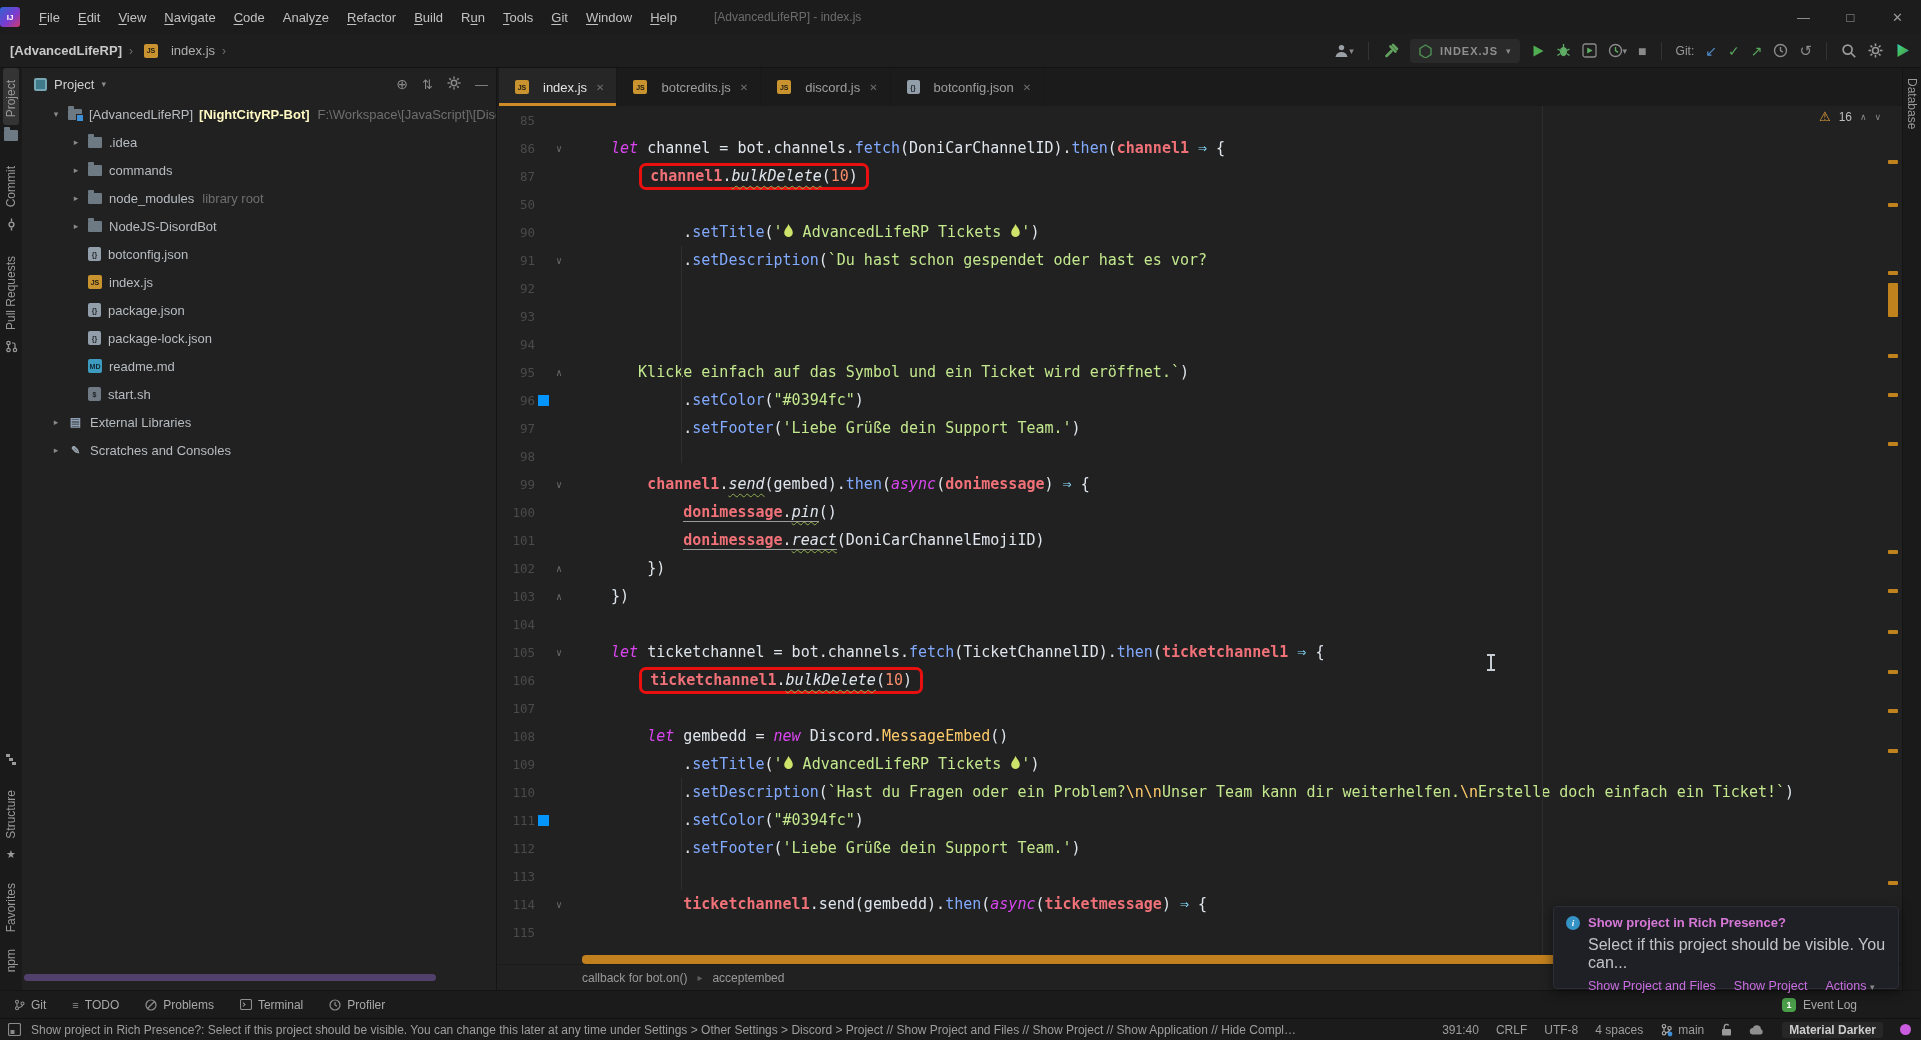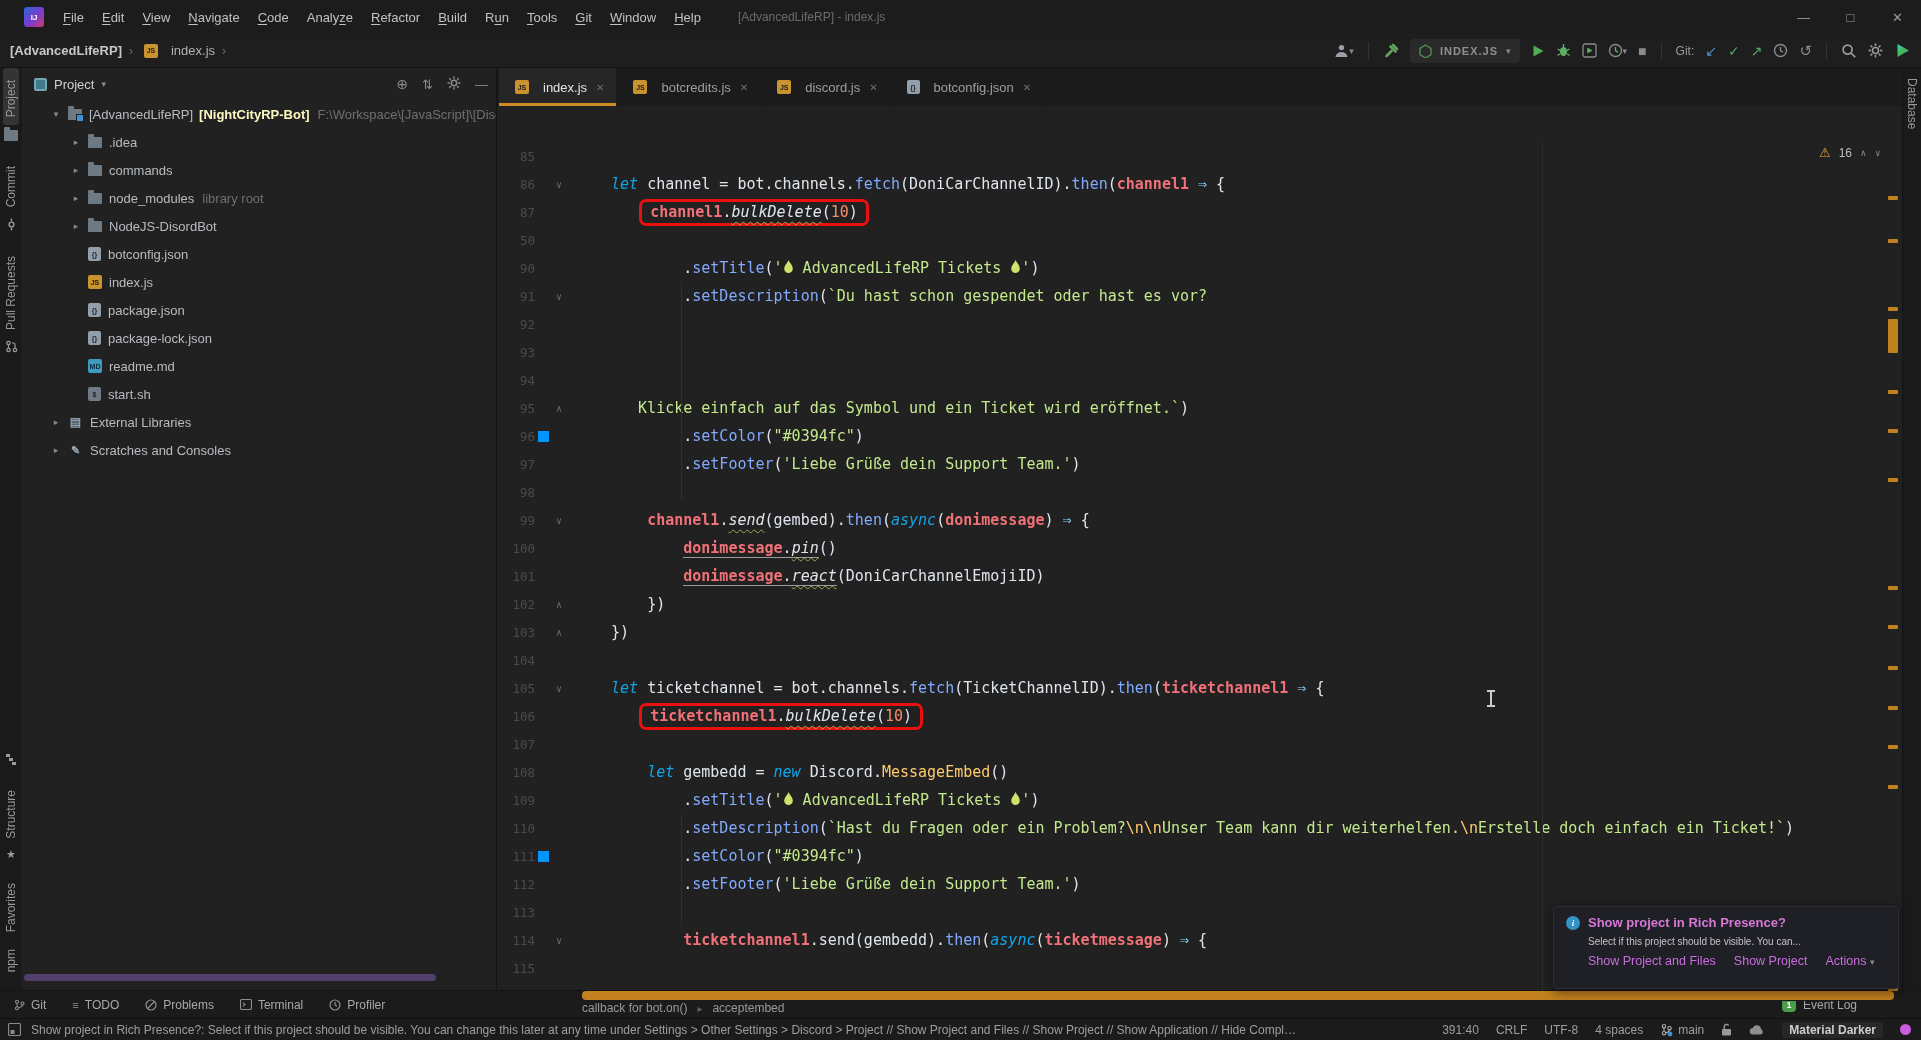--- a/index.html
+++ b/index.html
@@ -5,21 +5,21 @@
   * { box-sizing: border-box; }
   html,body { margin:0; padding:0; overflow:hidden; }
   body {
     width:1921px; height:1040px; position:relative;
     background:#1a1a1a; color:#bdbdbd;
     font-family:"Liberation Sans", sans-serif; font-size:13px;
     -webkit-font-smoothing:antialiased;
   }
   
   .titlebar { height:34px; display:flex; align-items:center; background:#1c1c1c; }
-  .logo { width:20px; height:20px; margin:0 10px 0 24px; border-radius:3px;
+  .logo { width:20px; height:20px; margin:0 10px 0 0; border-radius:3px;
     background:linear-gradient(135deg,#2f65d0 0%,#7a3bd0 55%,#d03a6b 100%);
     color:#fff; font-size:8px; font-weight:bold; display:flex; align-items:center; justify-content:center; }
   .menu-item { padding:0 9px; color:#c2c2c2; cursor:default; }
   .menu-item u { text-decoration:underline; text-underline-offset:2px; }
   .win-title { color:#6c6c6c; font-size:12px; margin-left:28px; }
   .win-controls { margin-left:auto; display:flex; }
   .win-btn { width:47px; height:34px; display:flex; align-items:center; justify-content:center; color:#9a9a9a; font-size:13px; }
   
   .navbar { height:34px; background:#1e1e1e; display:flex; align-items:center; border-bottom:1px solid #131313; padding:0 10px; }
   .crumb { color:#c8c8c8; font-weight:bold; }
@@ -66,28 +66,28 @@
   .fi-lib { color:#8fa0b5; font-size:12px; }
   .fi-scratch { color:#9aa5b0; font-size:11px; }
   .panel-scroll { position:absolute; left:2px; top:906px; width:412px; height:7px; background:#50406b; border-radius:4px; }
   
   .editor-col { flex:1; background:#212121; display:flex; flex-direction:column; position:relative; }
   .tabbar { height:38px; background:#1b1b1b; display:flex; align-items:stretch; flex:none; padding-left:2px; }
   .tab { display:flex; align-items:center; gap:7px; padding:0 12px; color:#9e9e9e; border-right:1px solid #181818; position:relative; }
   .tab.active { background:#262626; color:#e3e3e3; }
   .tab.active::after { content:""; position:absolute; left:0; right:0; bottom:0; height:3px; background:#cf8b25; }
   .tab-close { color:#6f6f6f; font-size:10px; margin-left:2px; }
-  .code-area { position:relative; height:858px; overflow:hidden; flex:none;margin-top:36px; }
+  .code-area { position:relative; height:858px; overflow:hidden; flex:none; }
   .line { height:28px; display:flex; align-items:center; font-family:"DejaVu Sans Mono", monospace; font-size:15px; white-space:pre; }
   .ln-num { width:38px; text-align:right; color:#4b4b4b; font-size:12.5px; flex:none; font-family:"DejaVu Sans Mono", monospace; }
   .ln-badge { width:16px; flex:none; display:flex; align-items:center; justify-content:center; }
   .ln-badge .swatch { width:11px; height:11px; background:#0394fc; }
   .ln-fold { width:16px; flex:none; color:#6a6a6a; font-size:10px; text-align:center; }
   .ln-code { margin-left:44px; color:#dfe5ec; }
-  .t-k { color:#0ea5e9; font-style:italic; }
+  .t-k { color:#d946ef; font-style:italic; }
   .t-f { color:#82aaff; }
   .t-s { color:#c3e88d; }
   .t-n { color:#f78c6c; }
   .t-a { color:#f07178;font-weight:bold; }
   .t-c { color:#ffcb6b; }
   .t-e { color:#ffcb6b; }
   .t-o { color:#89ddff; }
   .t-p { color:#dfe5ec; }
   .t-w { text-decoration:underline wavy #8fae4f 1px; text-underline-offset:4px;font-style:italic; }
   .t-u { border-bottom:1px solid #9b9b9b; }
@@ -117,21 +117,21 @@
   .sb-item { display:flex; align-items:center; gap:5px; }
   .theme-pill { background:#272727; border-radius:3px; padding:1px 7px; color:#cdcdcd; font-weight:bold; }
   .theme-dot { width:11px; height:11px; border-radius:50%; background:#cb5ce0; }
   
   .popup { position:absolute; left:1553px; top:906px; width:346px; height:83px; background:#1f1f26; border:1px solid #2d2d38;
            border-radius:4px; padding:8px 12px; z-index:50; box-shadow:0 3px 12px rgba(0,0,0,.5); }
   .popup-head { display:flex; align-items:center; gap:8px; }
   .info-ico { width:14px; height:14px; border-radius:50%; background:#3592c4; color:#fff; font-size:9px; font-weight:bold;
               display:flex; align-items:center; justify-content:center; font-family:"Liberation Serif", serif; font-style:italic; }
   .popup-title { color:#d678d6; font-weight:bold; font-size:13px; }
-  .popup-body { color:#c2c2c8; font-size:10px; margin:6px 0 7px 22px; }
+  .popup-body { color:#c2c2c8; font-size:16px; margin:6px 0 7px 22px; }
   .popup-links { display:flex; gap:18px; margin-left:22px; font-size:12.5px; }
   .popup-link { color:#c96ee0; }
 </style>
 </head>
 <body>
 
 <div class="titlebar">
   <div class="logo">IJ</div>
   <div id="menus"><span class="menu-item"><u>F</u>ile</span><span class="menu-item"><u>E</u>dit</span><span class="menu-item"><u>V</u>iew</span><span class="menu-item"><u>N</u>avigate</span><span class="menu-item"><u>C</u>ode</span><span class="menu-item">Analy<u>z</u>e</span><span class="menu-item"><u>R</u>efactor</span><span class="menu-item"><u>B</u>uild</span><span class="menu-item">R<u>u</u>n</span><span class="menu-item"><u>T</u>ools</span><span class="menu-item"><u>G</u>it</span><span class="menu-item"><u>W</u>indow</span><span class="menu-item"><u>H</u>elp</span></div>
   <span class="win-title">[AdvancedLifeRP] - index.js</span>

